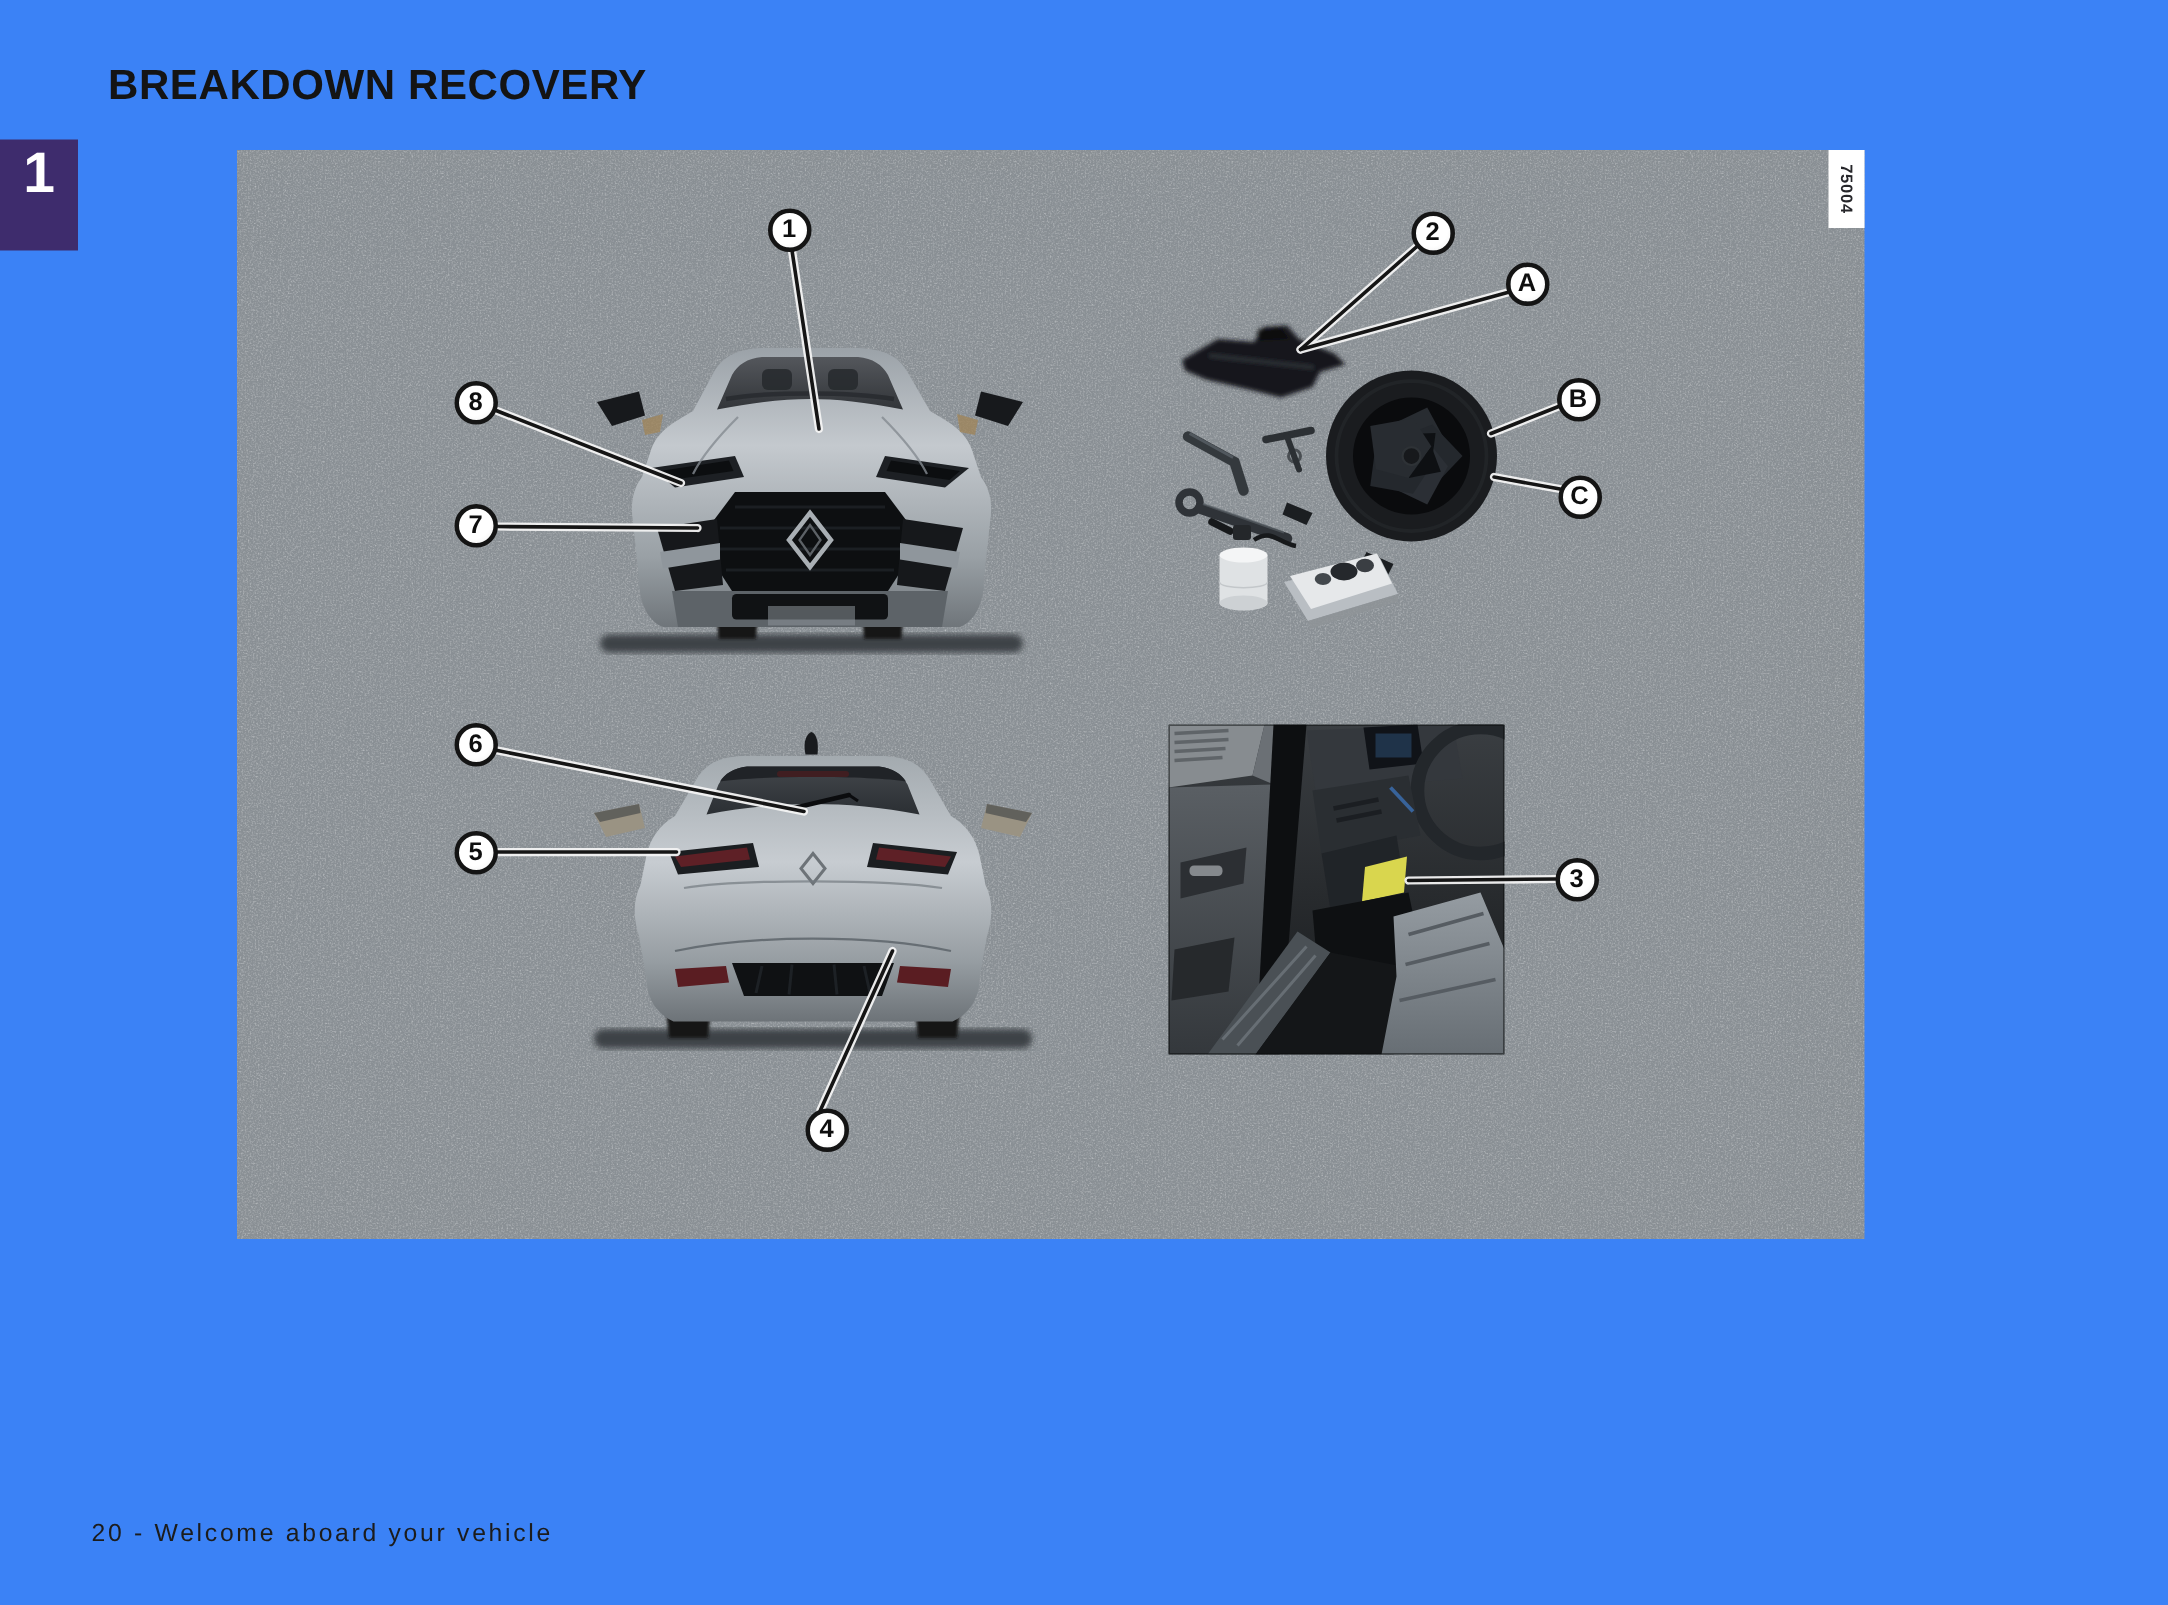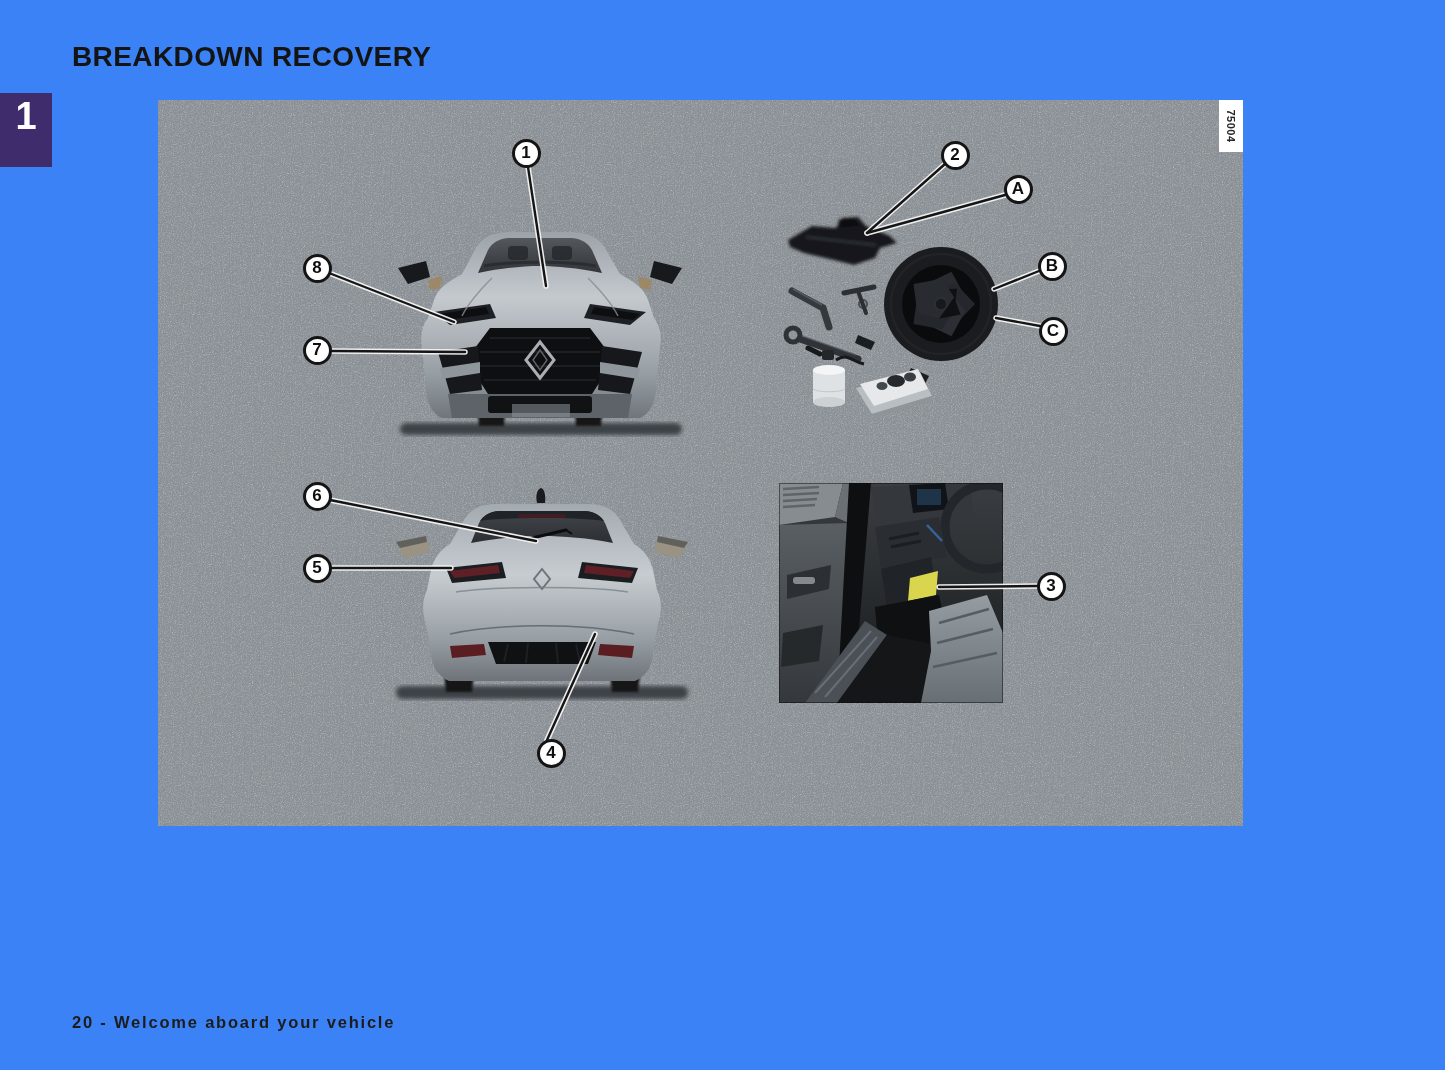--- a/index.html
+++ b/index.html
@@ -30,21 +30,21 @@
     color:#26262a;white-space:nowrap;
   }
   .leads{position:absolute;left:0;top:0;z-index:4;}
   .callout{
     position:absolute;width:29px;height:29px;margin:-14.5px 0 0 -14.5px;
     border-radius:50%;background:radial-gradient(circle at 40% 35%,#ffffff 60%,#ececec);
     border:3px solid #141414;box-sizing:border-box;display:flex;align-items:center;
     justify-content:center;font-size:17px;font-weight:700;color:#0e0e0e;z-index:5;
   }
   .footer{
-    position:absolute;left:72px;top:1013px;font-size:16.5px;font-weight:700;
+    position:absolute;left:61px;top:1013px;font-size:16.5px;font-weight:400;
     letter-spacing:1.8px;color:#1c1c1c;white-space:nowrap;
   }
   svg{display:block;}
 </style>
 </head>
 <body>
 
 <div class="page">
 
   <div class="title">BREAKDOWN RECOVERY</div>

